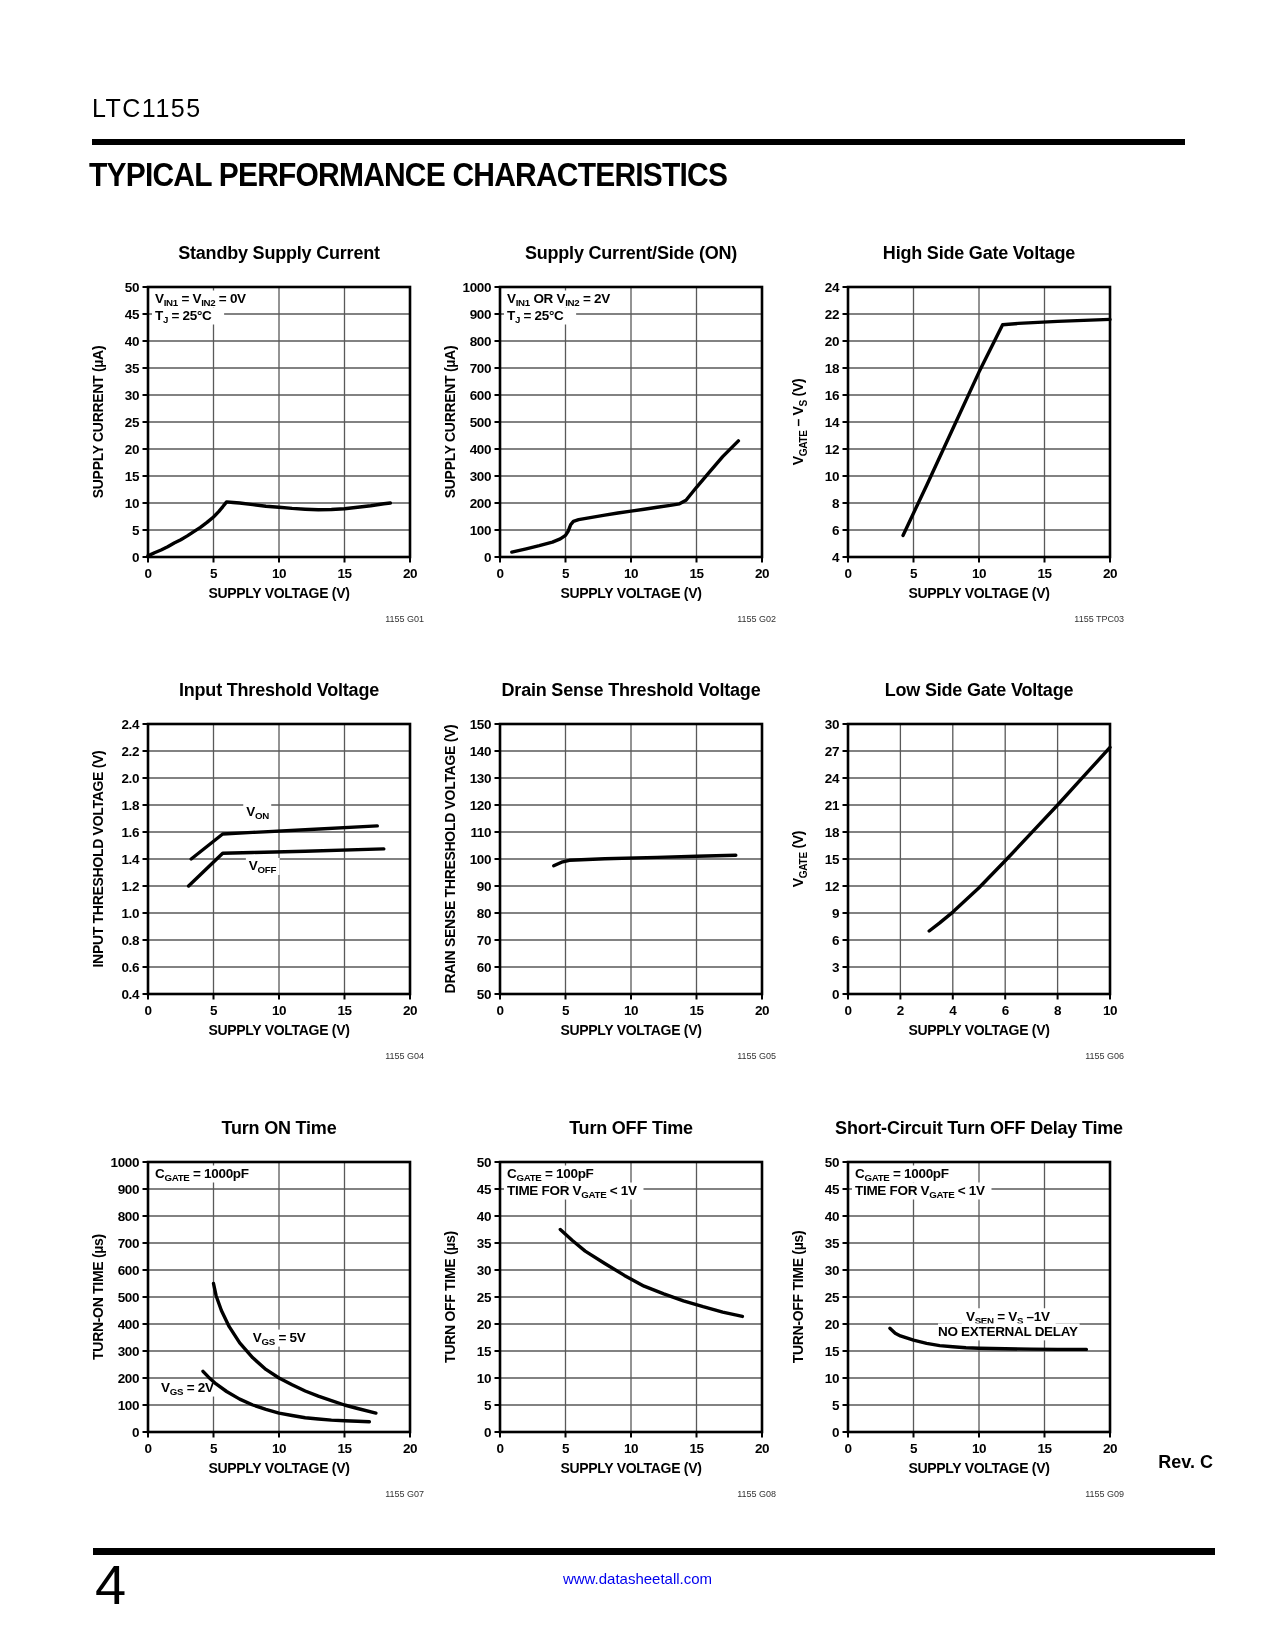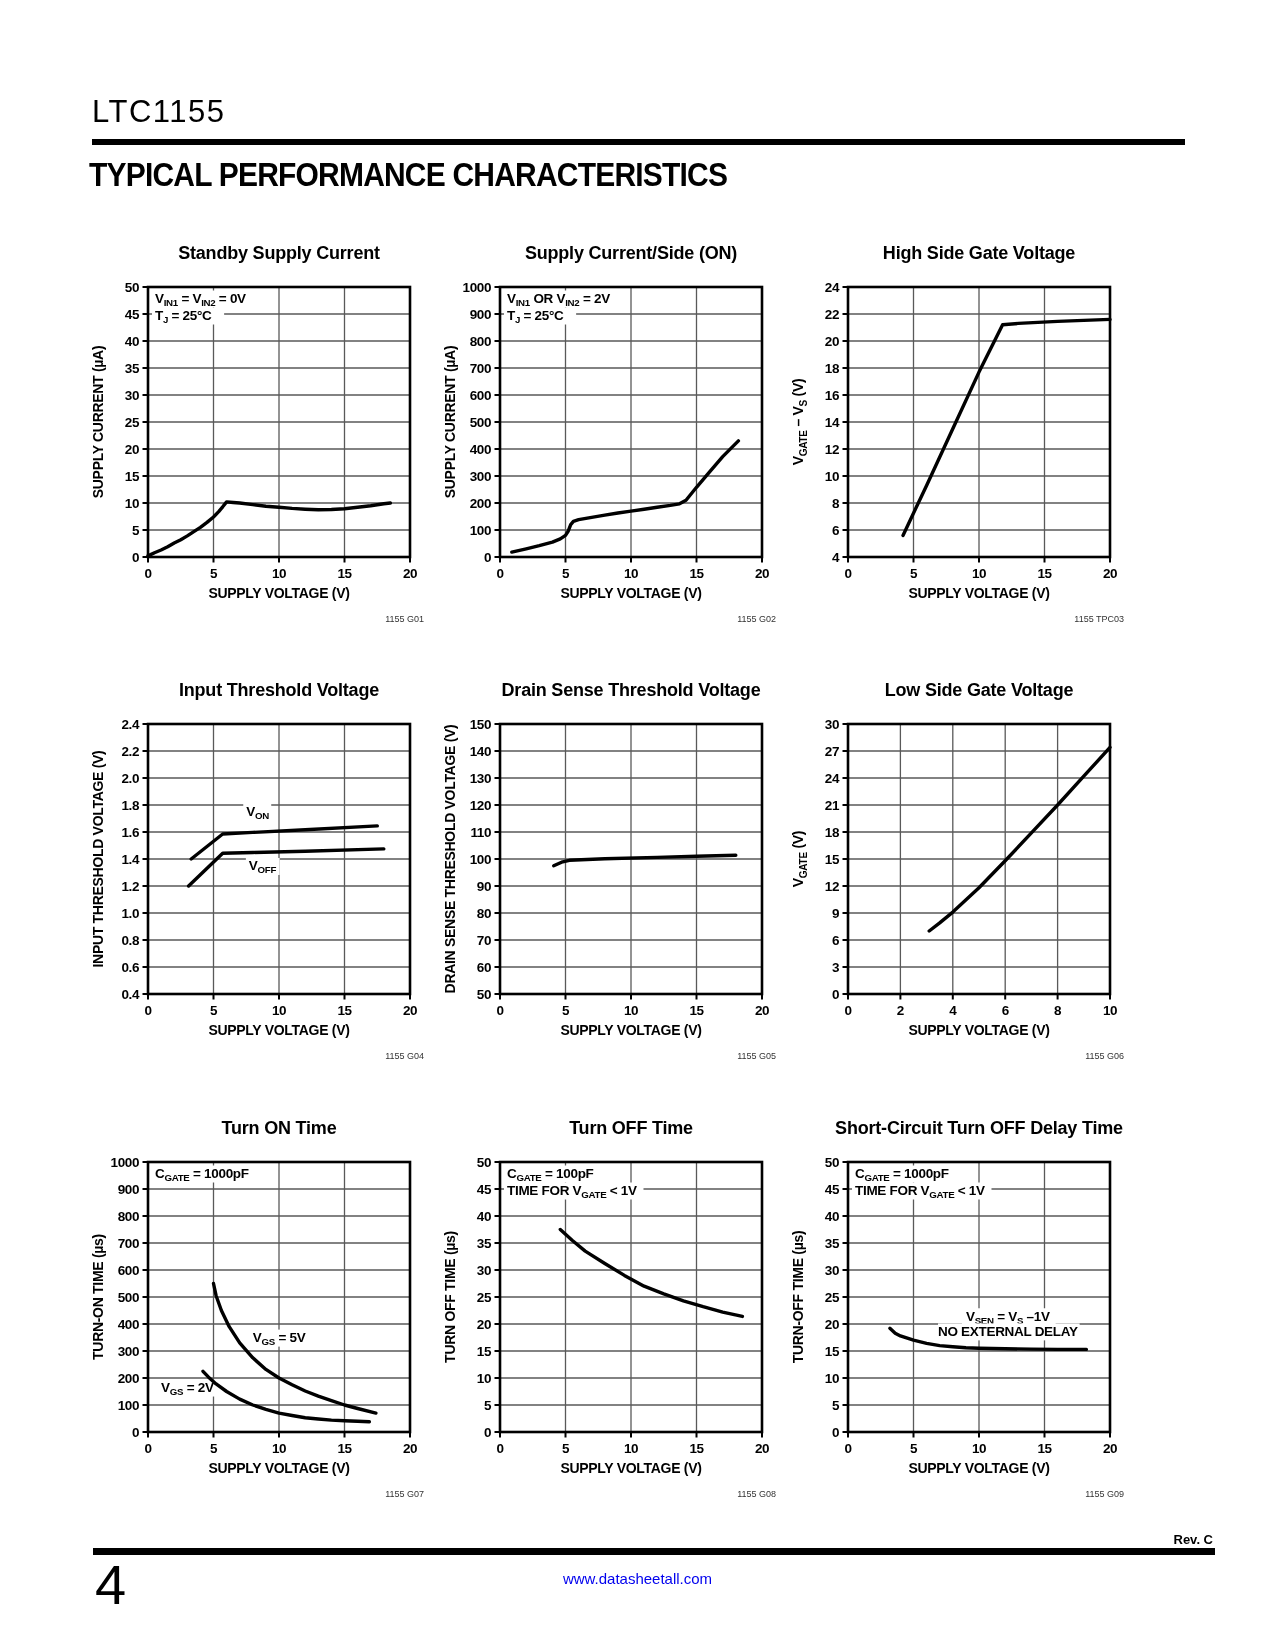--- a/index.html
+++ b/index.html
@@ -1,29 +1,29 @@
 <!DOCTYPE html>
 <html><head>
 <meta charset="utf-8">
 <style>
   html,body{margin:0;padding:0;background:#e8e8e8;}
   #page{position:relative;width:1275px;height:1650px;background:#ffffff;margin:0 auto;
         font-family:"Liberation Sans",sans-serif;color:#000;overflow:hidden;}
-  .brand{position:absolute;left:92px;top:94px;font-size:31px;font-weight:400;letter-spacing:1.5px;}
+  .brand{position:absolute;left:92px;top:94px;font-size:25px;font-weight:400;letter-spacing:1.5px;}
   .hrule{position:absolute;left:92px;top:139px;width:1093px;height:6px;background:#000;}
   .section-title{position:absolute;left:89px;top:156px;font-size:30px;font-weight:900;
                  letter-spacing:-0.8px;transform:scaleY(1.12);transform-origin:left top;white-space:nowrap;}
   .chart-cell{position:absolute;width:368px;height:406px;}
   .c0{left:88px}.c1{left:440px}.c2{left:788px}
   .r0{top:229px}.r1{top:666px}.r2{top:1104px}
   .frule{position:absolute;left:93px;top:1548px;width:1122px;height:7px;background:#000;}
   .pagenum{position:absolute;left:95px;top:1552px;font-size:56px;font-weight:400;}
   .url{position:absolute;left:0;top:1570px;width:100%;text-align:center;font-size:15px;
        color:#0000EE;text-decoration:none;display:block;}
-  .rev{position:absolute;right:62px;top:1532px;font-size:13px;font-weight:600;}
+  .rev{position:absolute;right:62px;top:1452px;font-size:18px;font-weight:600;}
   
   svg text{fill:#000;}
   .tick{font:700 13.5px "Liberation Sans",sans-serif;letter-spacing:-0.4px;}
   .ann{font:700 13.5px "Liberation Sans",sans-serif;letter-spacing:-0.3px;}
   .ctitle{font:700 18px "Liberation Sans",sans-serif;letter-spacing:-0.2px;}
   .atitle{font:700 14px "Liberation Sans",sans-serif;letter-spacing:-0.3px;}
   .code{font:400 9px "Liberation Sans",sans-serif;fill:#333;}
 </style>
 </head>
 <body>

